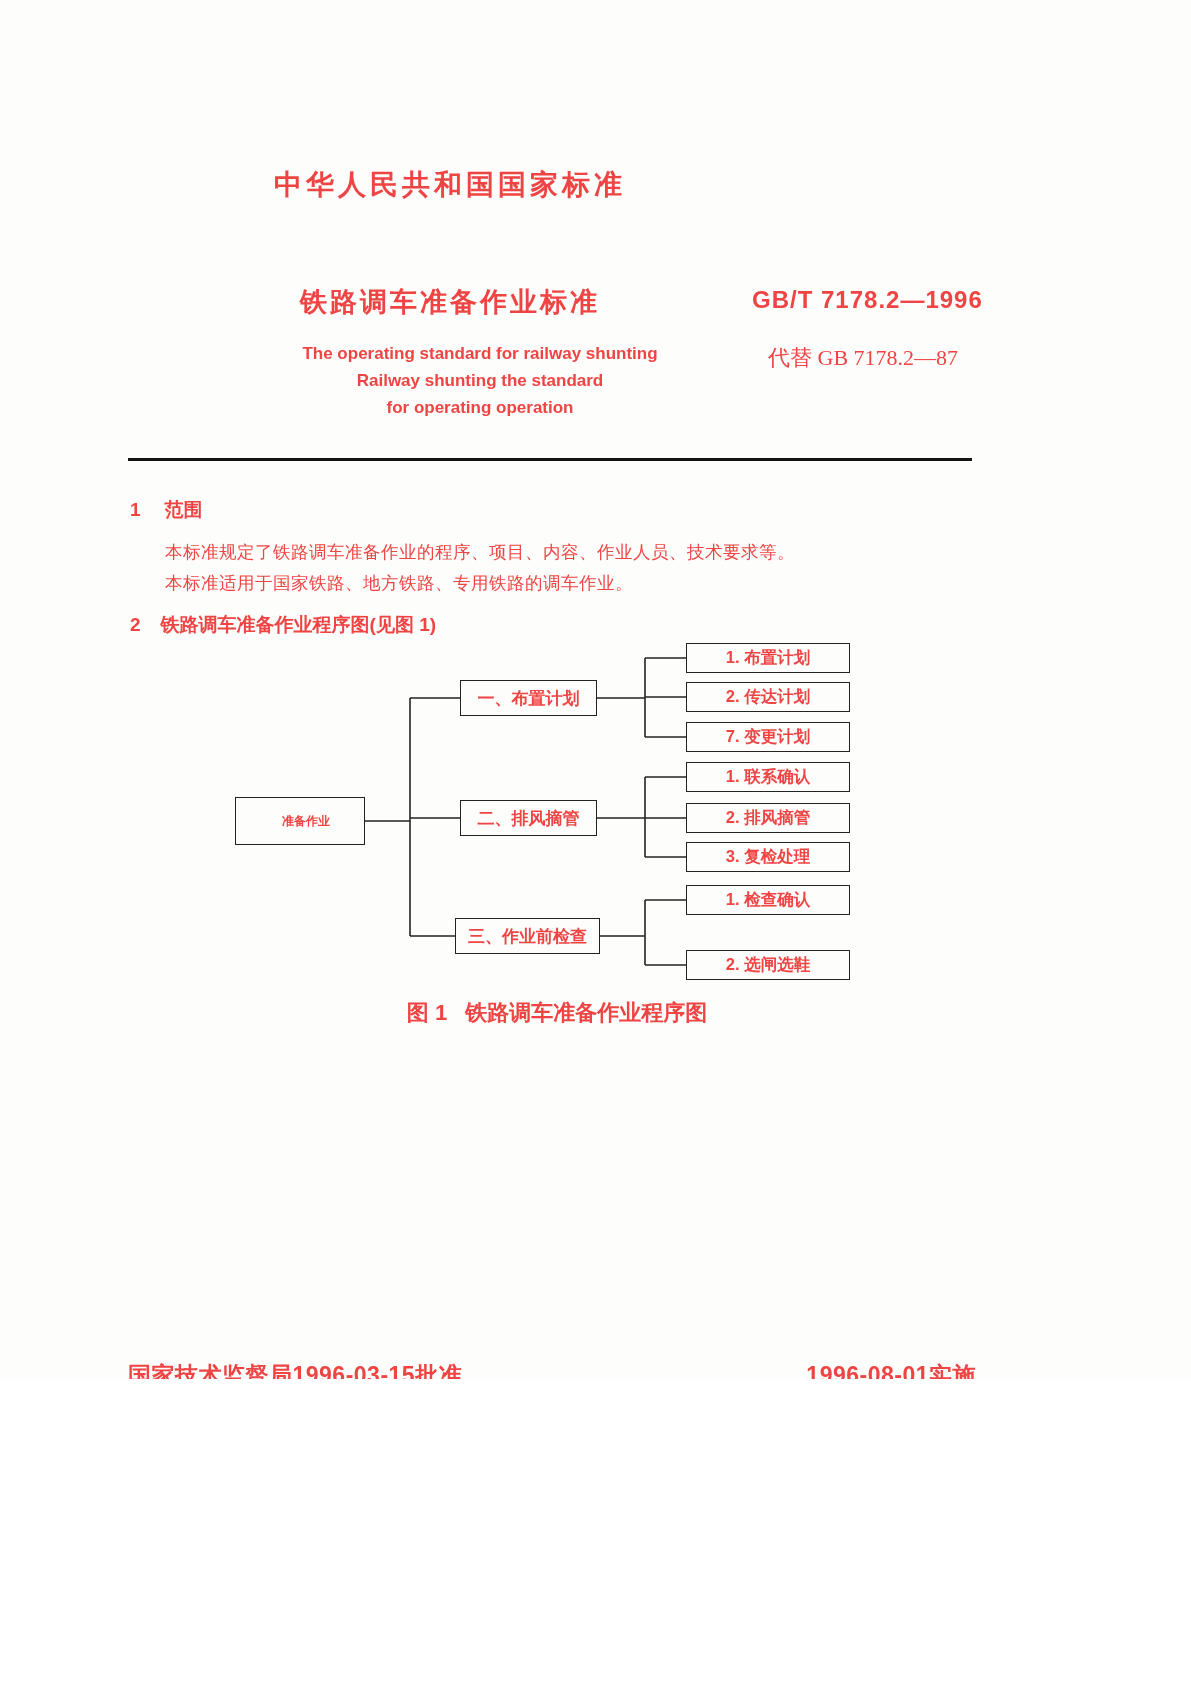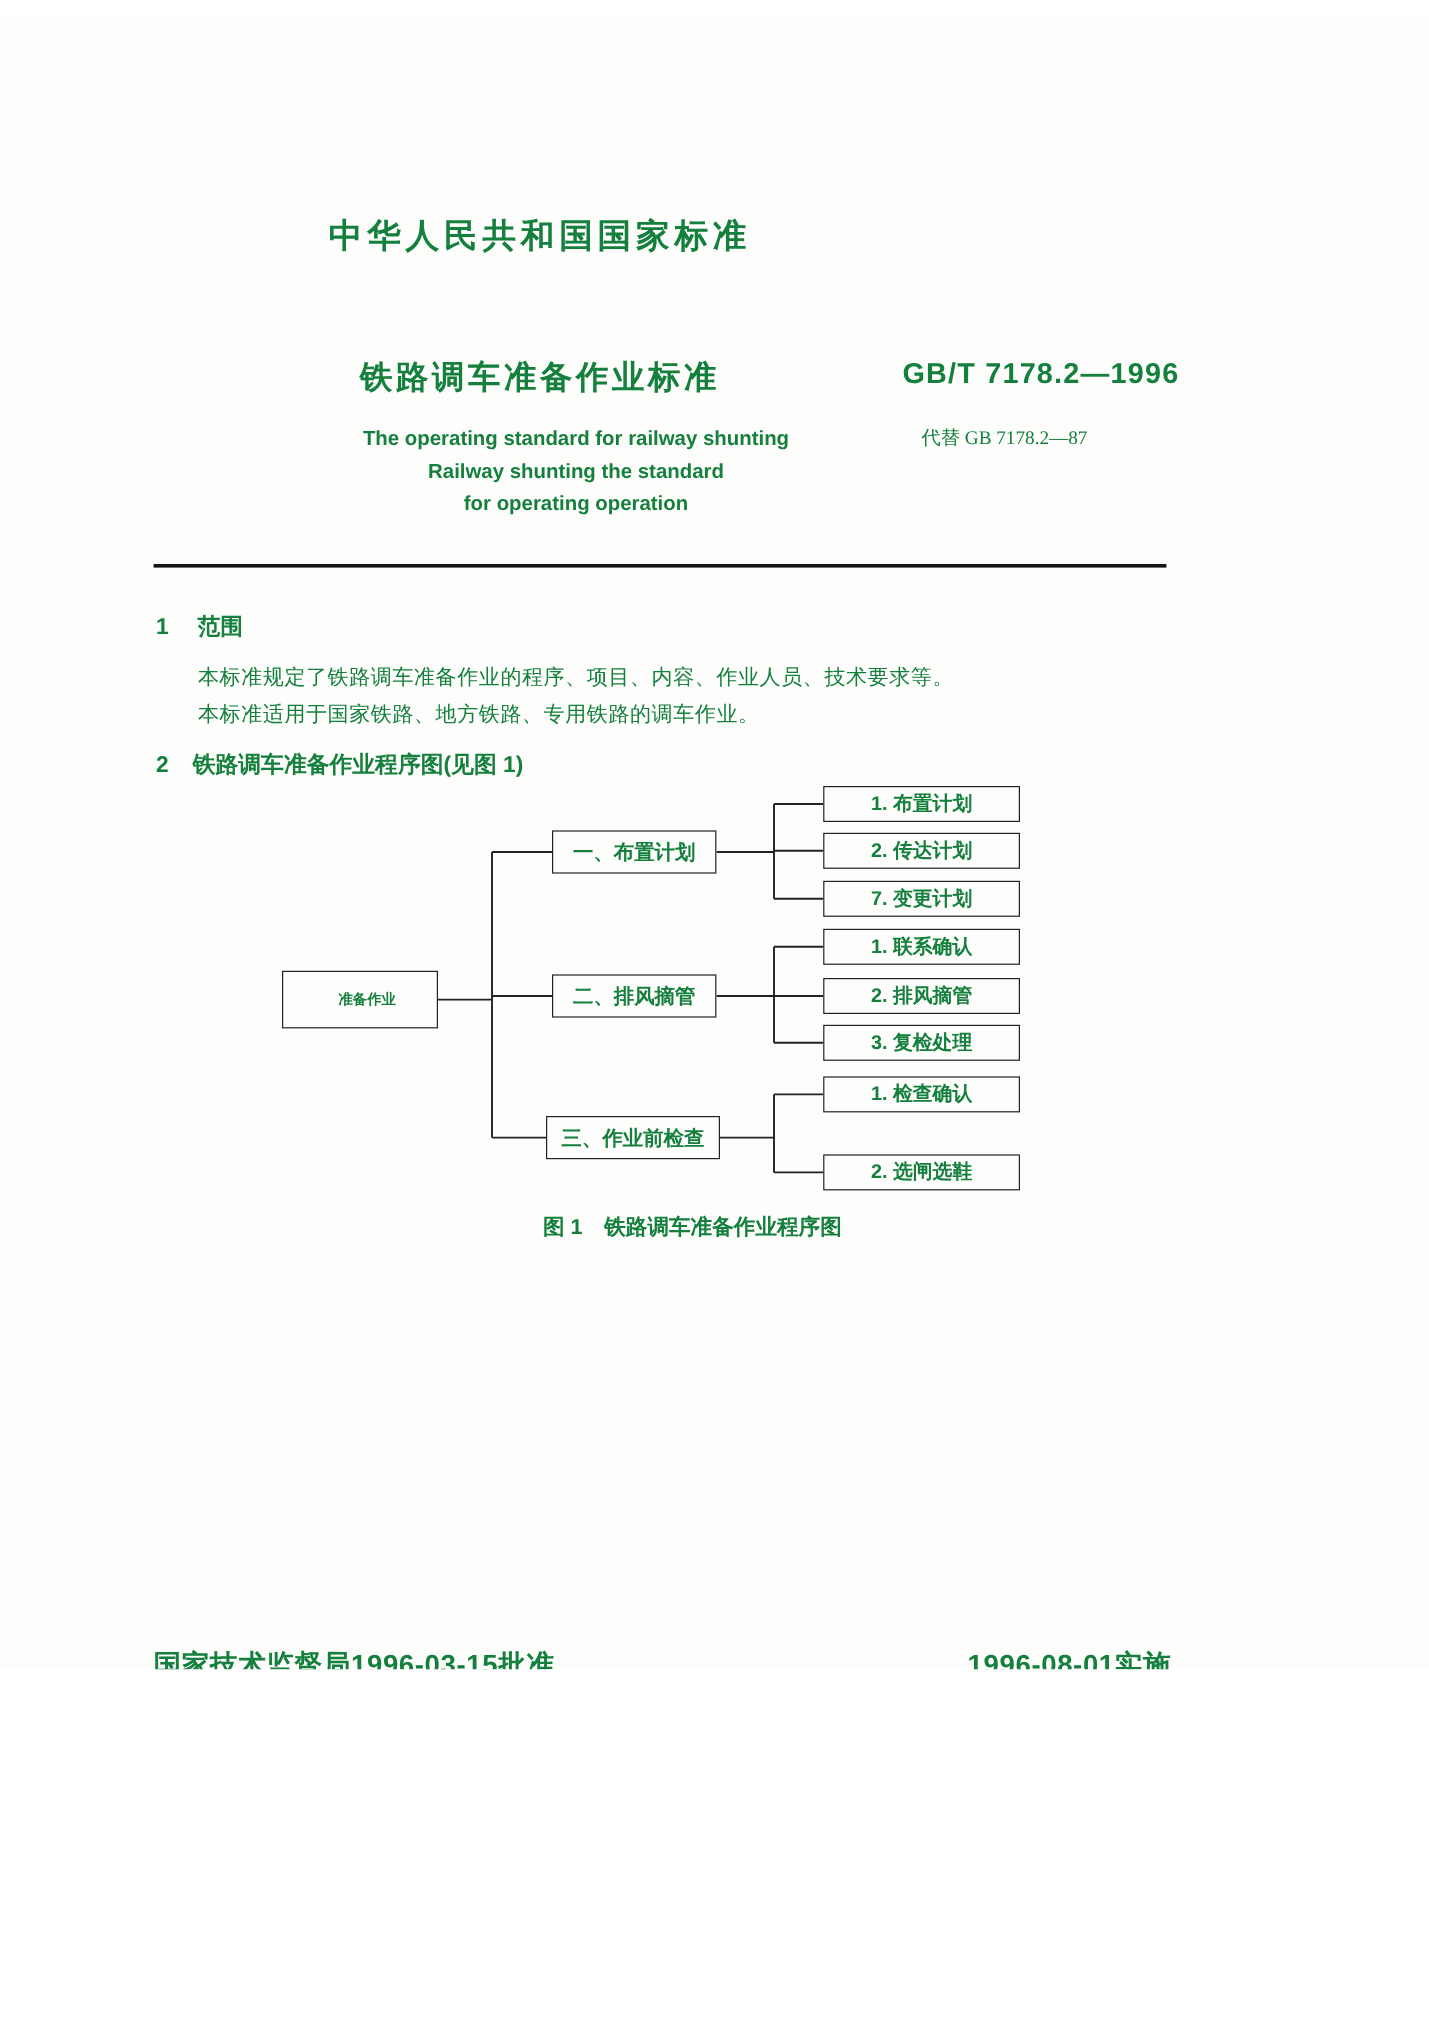--- a/index.html
+++ b/index.html
@@ -1,23 +1,23 @@
 <!DOCTYPE html>
 <html><head>
 <meta charset="utf-8">
 <style>
   * { margin: 0; padding: 0; box-sizing: border-box; }
   html, body { background: #ffffff; }
   .page {
     position: relative;
     width: 1191px;
     height: 1379px;
-    margin: 12px auto;
+    margin: 0 auto;
     background: #fdfdfb;
-    color: #15803d;
+    color: #ef4444;
     font-family: "Liberation Serif", serif;
     overflow: hidden;
   }
   .abs { position: absolute; }
 
   
   .ns-label {
     top: 166px; left: 130px; width: 640px;
     text-align: center;
     font-family: "Liberation Sans", sans-serif;
@@ -41,21 +41,21 @@
     font-weight: bold; font-size: 24px; letter-spacing: 1px;
   }
   .title-en {
     top: 340px; left: 130px; width: 700px;
     text-align: center;
     font-family: "Liberation Sans", sans-serif;
     font-weight: bold; font-size: 17px; line-height: 27px;
   }
   .replaces {
     top: 343px; left: 768px; width: 230px;
-    font-size: 16px;
+    font-size: 22px;
   }
   .rule {
     top: 458px; left: 128px; width: 844px; height: 3px;
     background: #151515;
   }
 
   
   .h-sec {
     font-family: "Liberation Sans", sans-serif;
     font-weight: bold; font-size: 19px;
@@ -91,24 +91,24 @@
   .fbox-l1 { top: 643px; }
   .fbox-l2 { top: 682px; }
   .fbox-l3 { top: 722px; }
   .fbox-l4 { top: 762px; }
   .fbox-l5 { top: 803px; }
   .fbox-l6 { top: 842px; }
   .fbox-l7 { top: 885px; }
   .fbox-l8 { top: 950px; }
 
   .fig-caption {
-    top: 998px; left: 132px; width: 890px;
-    text-align: center;
-    font-family: "Liberation Sans", sans-serif;
-    font-weight: bold; font-size: 18px;
+    top: 998px; left: 112px; width: 890px;
+    text-align: center;
+    font-family: "Liberation Sans", sans-serif;
+    font-weight: bold; font-size: 22px;
   }
   .fig-caption .cap-prefix { margin-right: 18px; }
 
   
   .foot-approval {
     top: 1360px; left: 128px;
     font-family: "Liberation Sans", sans-serif;
     font-weight: bold; font-size: 23px; letter-spacing: 0.5px;
   }
   .foot-impl {

